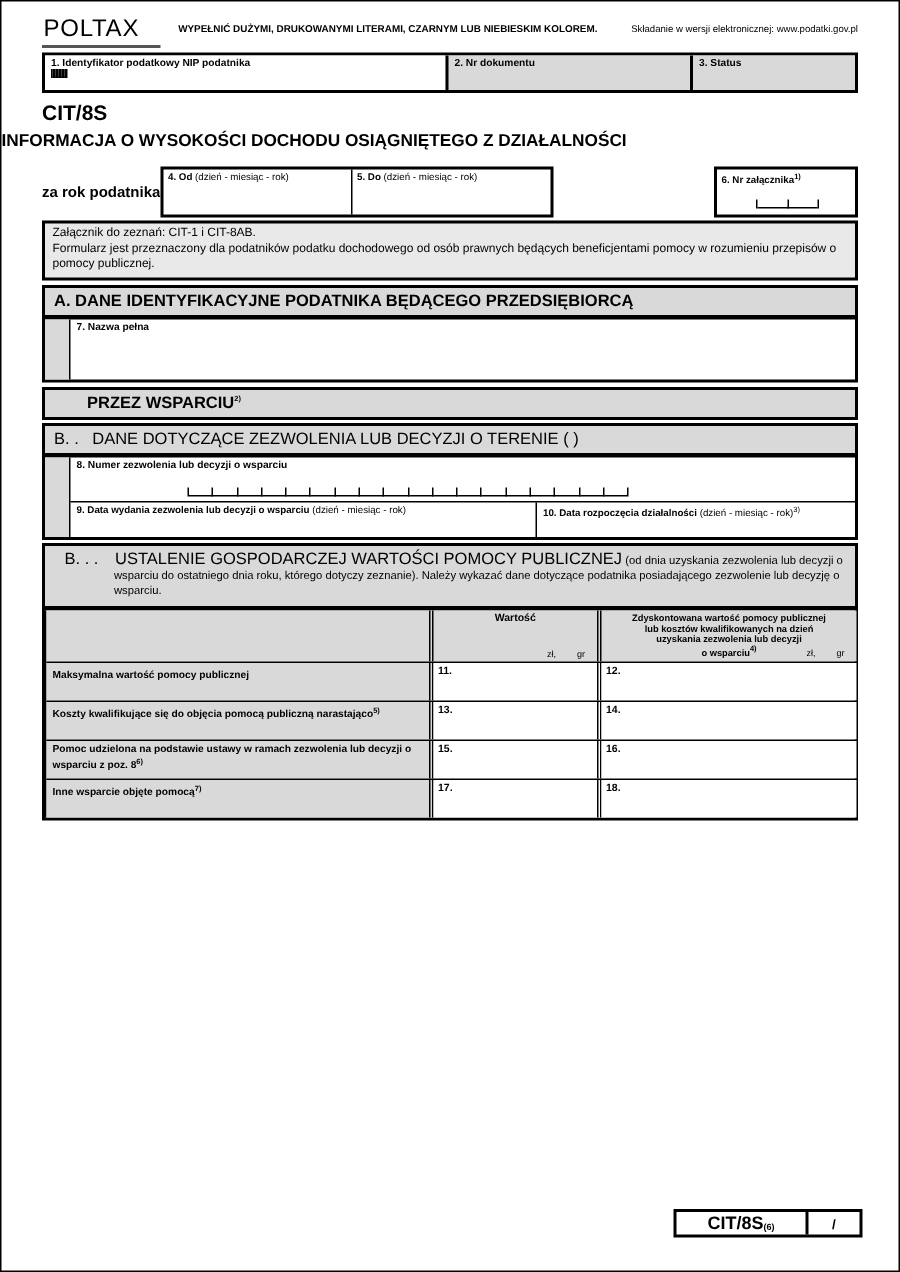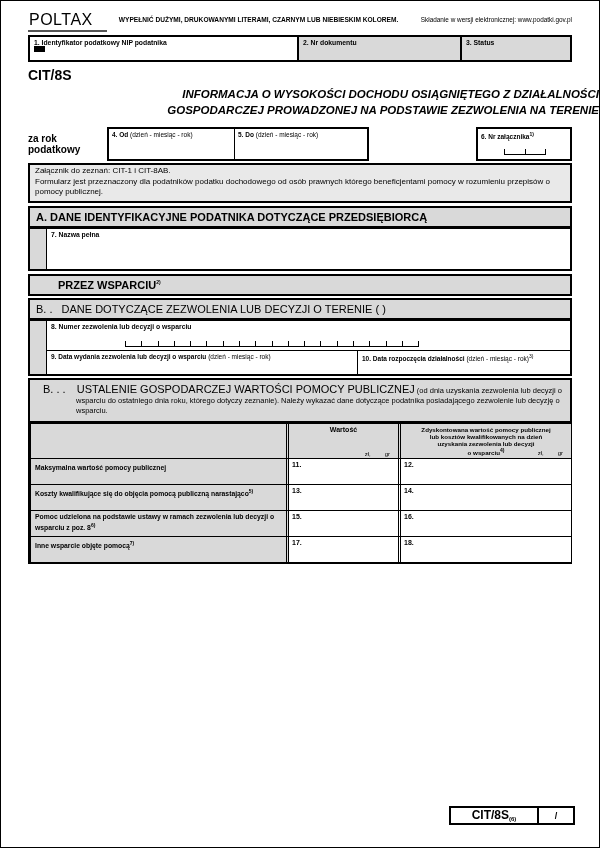--- a/index.html
+++ b/index.html
@@ -19,21 +19,21 @@
   .idcell.nip { width:267px; background:#fff; }
   .idcell.doc { flex:1; background:var(--gray,#d9d9d9); border-left:2px solid #000; }
   .idcell.status { width:110px; background:var(--gray,#d9d9d9); border-left:2px solid #000; }
 
   
   .comb { position:absolute; display:flex; border-left:1px solid #000; border-right:1px solid #000; height:6px; }
   .comb i { flex:1; border-bottom:1px solid #000; border-right:1px solid #000; }
   .comb i:last-child { border-right:none; }
 
   .formcode { margin:5px 27px 0; font-size:14px; font-weight:bold; }
-  .maintitle { text-align:right; font-weight:bold; font-size:11.5px; line-height:16px; margin-top:3px;font-style:italic; }
+  .maintitle { text-align:left; font-weight:bold; font-size:11.5px; line-height:16px; margin-top:3px; }
 
   
   .taxyear { display:flex; margin:9px 27px 0; height:34px; }
   .taxyear .yearlbl { width:79px; font-weight:bold; font-size:10px; align-self:center; }
   .dategroup { display:flex; border:2px solid #000; width:262px; background:#fff; }
   .dbox { padding:2px 3px; font-size:6.5px; }
   .dbox .num { font-weight:bold; }
   .dbox.from { width:126px; border-right:1px solid #000; }
   .dbox.to { flex:1; }
   .attbox { position:relative; width:96px; margin-left:auto; border:2px solid #000; padding:2px 3px; font-size:6.5px; font-weight:bold; background:#fff; }
@@ -113,25 +113,24 @@
       <span>2. Nr dokumentu</span>
     </div>
     <div class="idcell status">
       <span>3. Status</span>
     </div>
   </div>
 
   <div class="formcode">CIT/8S</div>
   <div class="maintitle">
     <div>INFORMACJA O WYSOKOŚCI DOCHODU OSIĄGNIĘTEGO Z DZIAŁALNOŚCI</div>
-    <div>GOSPODARCZEJ PROWADZONEJ NA PODSTAWIE ZEZWOLENIA NA TERENIE</div>
   </div>
 
   <div class="taxyear">
-    <div class="yearlbl">za rok podatkowy</div>
+    <div class="yearlbl">za rok podatnika</div>
     <div class="dategroup">
       <div class="dbox from">
         <span class="num">4. Od</span>
         <span>(dzień - miesiąc - rok)</span>
       </div>
       <div class="dbox to">
         <span class="num">5. Do</span>
         <span>(dzień - miesiąc - rok)</span>
       </div>
     </div>
@@ -139,24 +138,24 @@
       <span>6. Nr załącznika</span><sup>1)</sup>
       <span class="comb">
           <i></i>
           <i></i>
         </span>
     </div>
   </div>
 
   <div class="notice">
     <div>Załącznik do zeznań: CIT-1 i CIT-8AB.</div>
-    <div>Formularz jest przeznaczony dla podatników podatku dochodowego od osób prawnych którego beneficjentami pomocy w rozumieniu przepisów o pomocy publicznej.</div>
-  </div>
-
-  <div class="sec-title">A. DANE IDENTYFIKACYJNE PODATNIKA DOTYCZĄCE PRZEDSIĘBIORCĄ</div>
+    <div>Formularz jest przeznaczony dla podatników podatku dochodowego od osób prawnych będących beneficjentami pomocy w rozumieniu przepisów o pomocy publicznej.</div>
+  </div>
+
+  <div class="sec-title">A. DANE IDENTYFIKACYJNE PODATNIKA BĘDĄCEGO PRZEDSIĘBIORCĄ</div>
   <div class="sec-body">
     <div class="strip"></div>
     <div class="fieldarea">
       <div class="field7">
         <span>7. Nazwa pełna</span>
       </div>
     </div>
   </div>
 
   <div class="sec-title">

